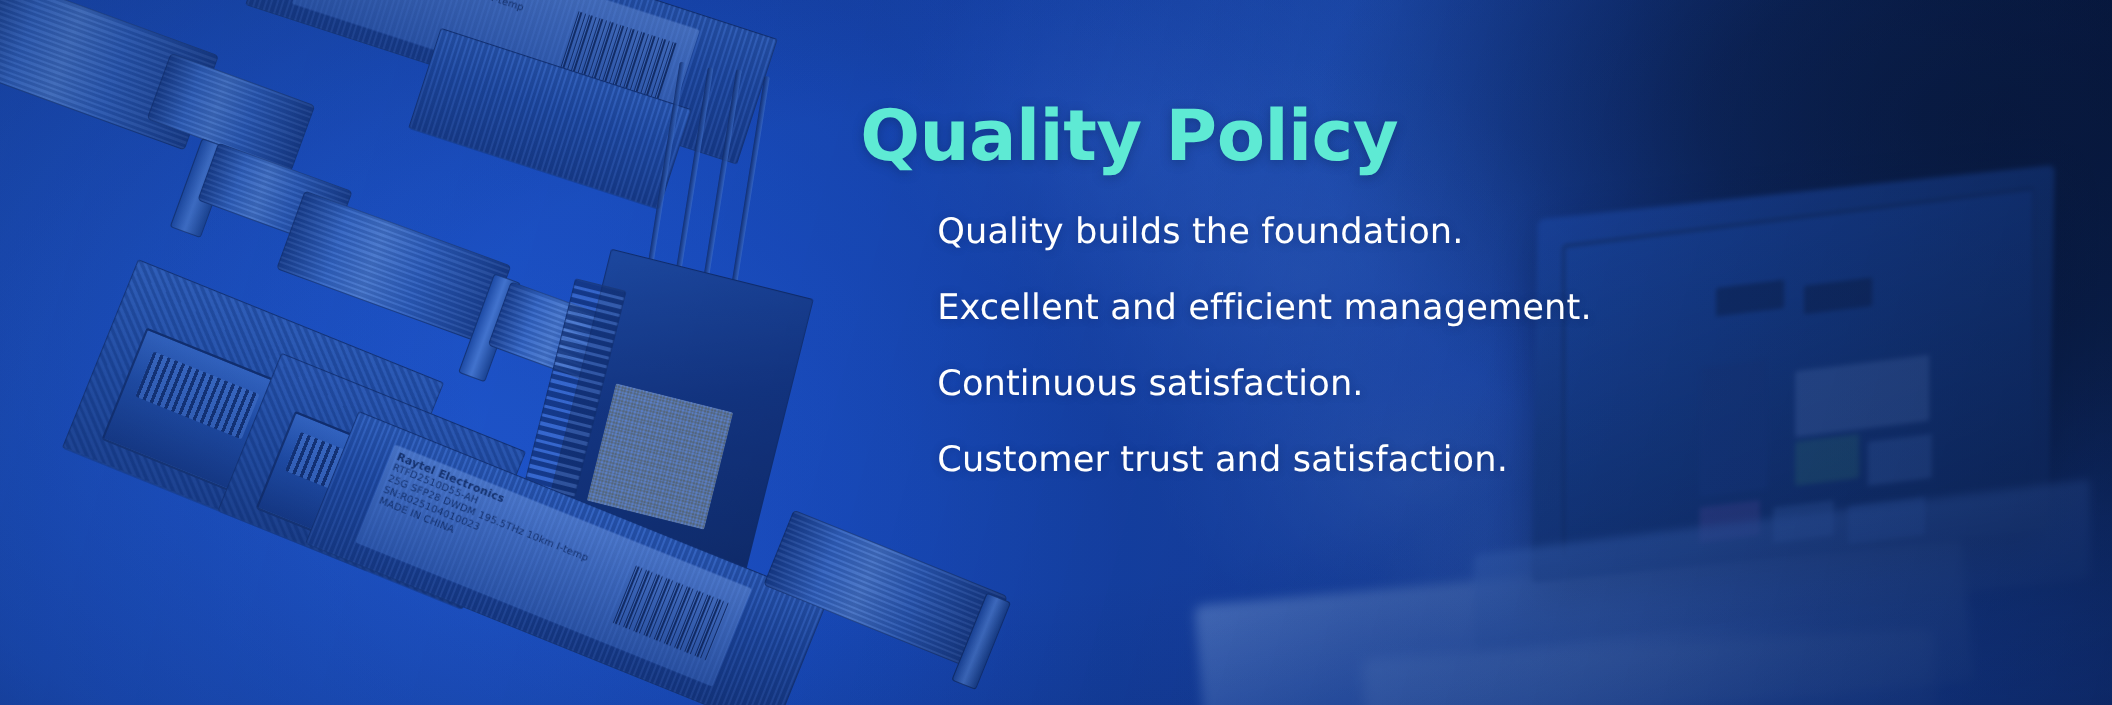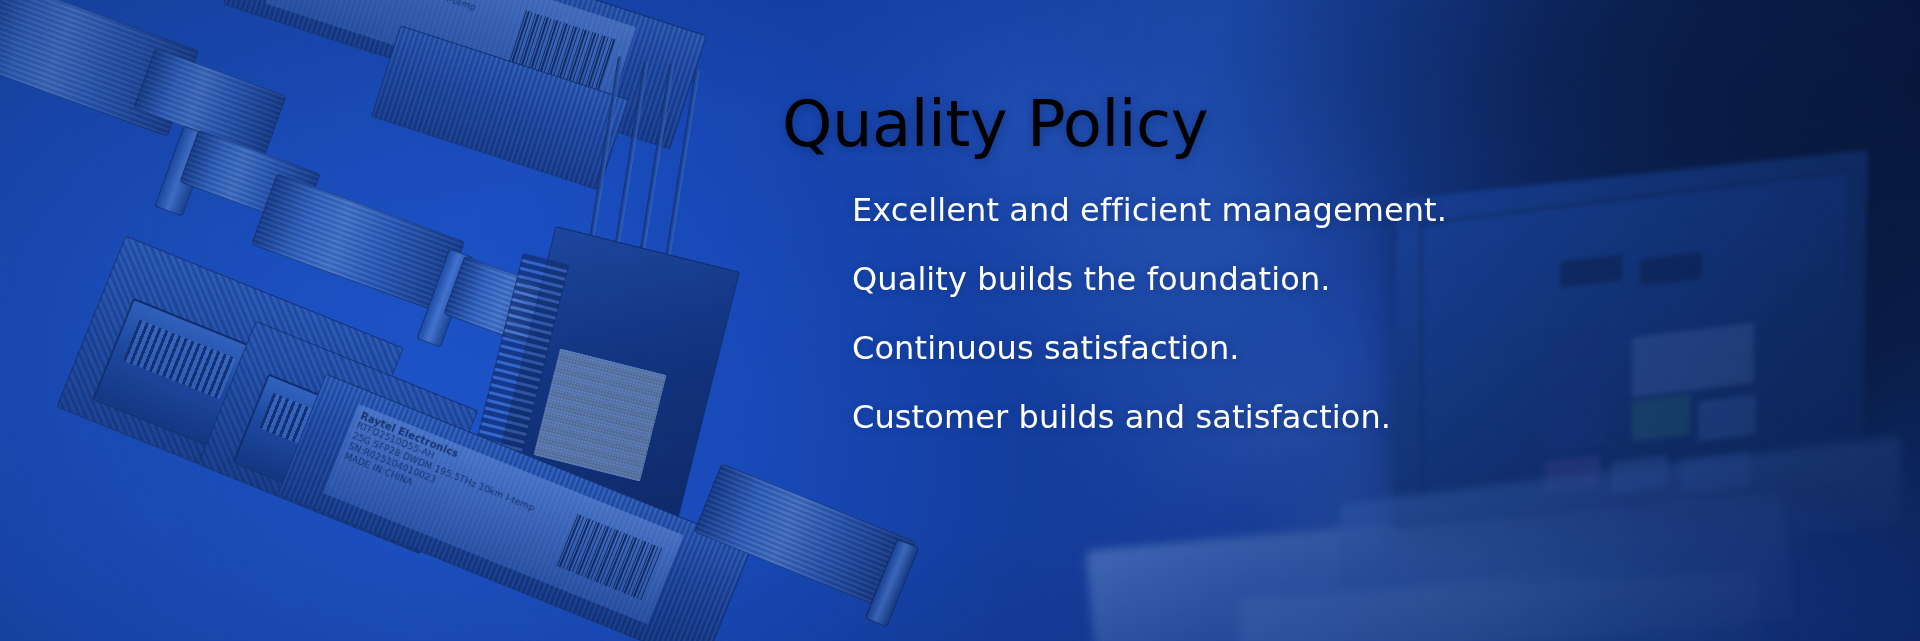--- a/index.html
+++ b/index.html
@@ -169,23 +169,23 @@
   }
 
   
   .content{
     position:absolute;
     left:782px; top:86px;
     width:820px;
     z-index:30;
   }
   .title{
-    color:#000000;
+    color:#5eead4;
     font-family:"DejaVu Sans", sans-serif;
-    font-weight:normal;
+    font-weight:bold;
     font-size:64px;
     line-height:76px;
     letter-spacing:-.5px;
     text-shadow:0 2px 10px rgba(8,28,70,.35);
     margin-bottom:14px;
   }
   .lines{ padding-left:70px; }
   .line{
     color:#ffffff;
     font-family:"DejaVu Sans", sans-serif;
@@ -289,20 +289,20 @@
   <div class="cylinder" style="left:700px;top:500px;width:210px;height:74px;transform:rotate(22deg);"></div>
   <div class="flange" style="left:880px;top:540px;width:24px;height:86px;transform:rotate(22deg);"></div>
 
   <div class="bg-layer bg-wash"></div>
   <div class="bg-layer bg-tint"></div>
   <div class="bg-layer bg-vig"></div>
 
   <div class="content">
     <h1 class="title">Quality Policy</h1>
     <div class="lines">
+      <div class="line">Quality builds the foundation.</div>
       <div class="line">Excellent and efficient management.</div>
-      <div class="line">Quality builds the foundation.</div>
       <div class="line">Continuous satisfaction.</div>
-      <div class="line">Customer builds and satisfaction.</div>
+      <div class="line">Customer trust and satisfaction.</div>
     </div>
   </div>
 
 </div>
 
 </body></html>

